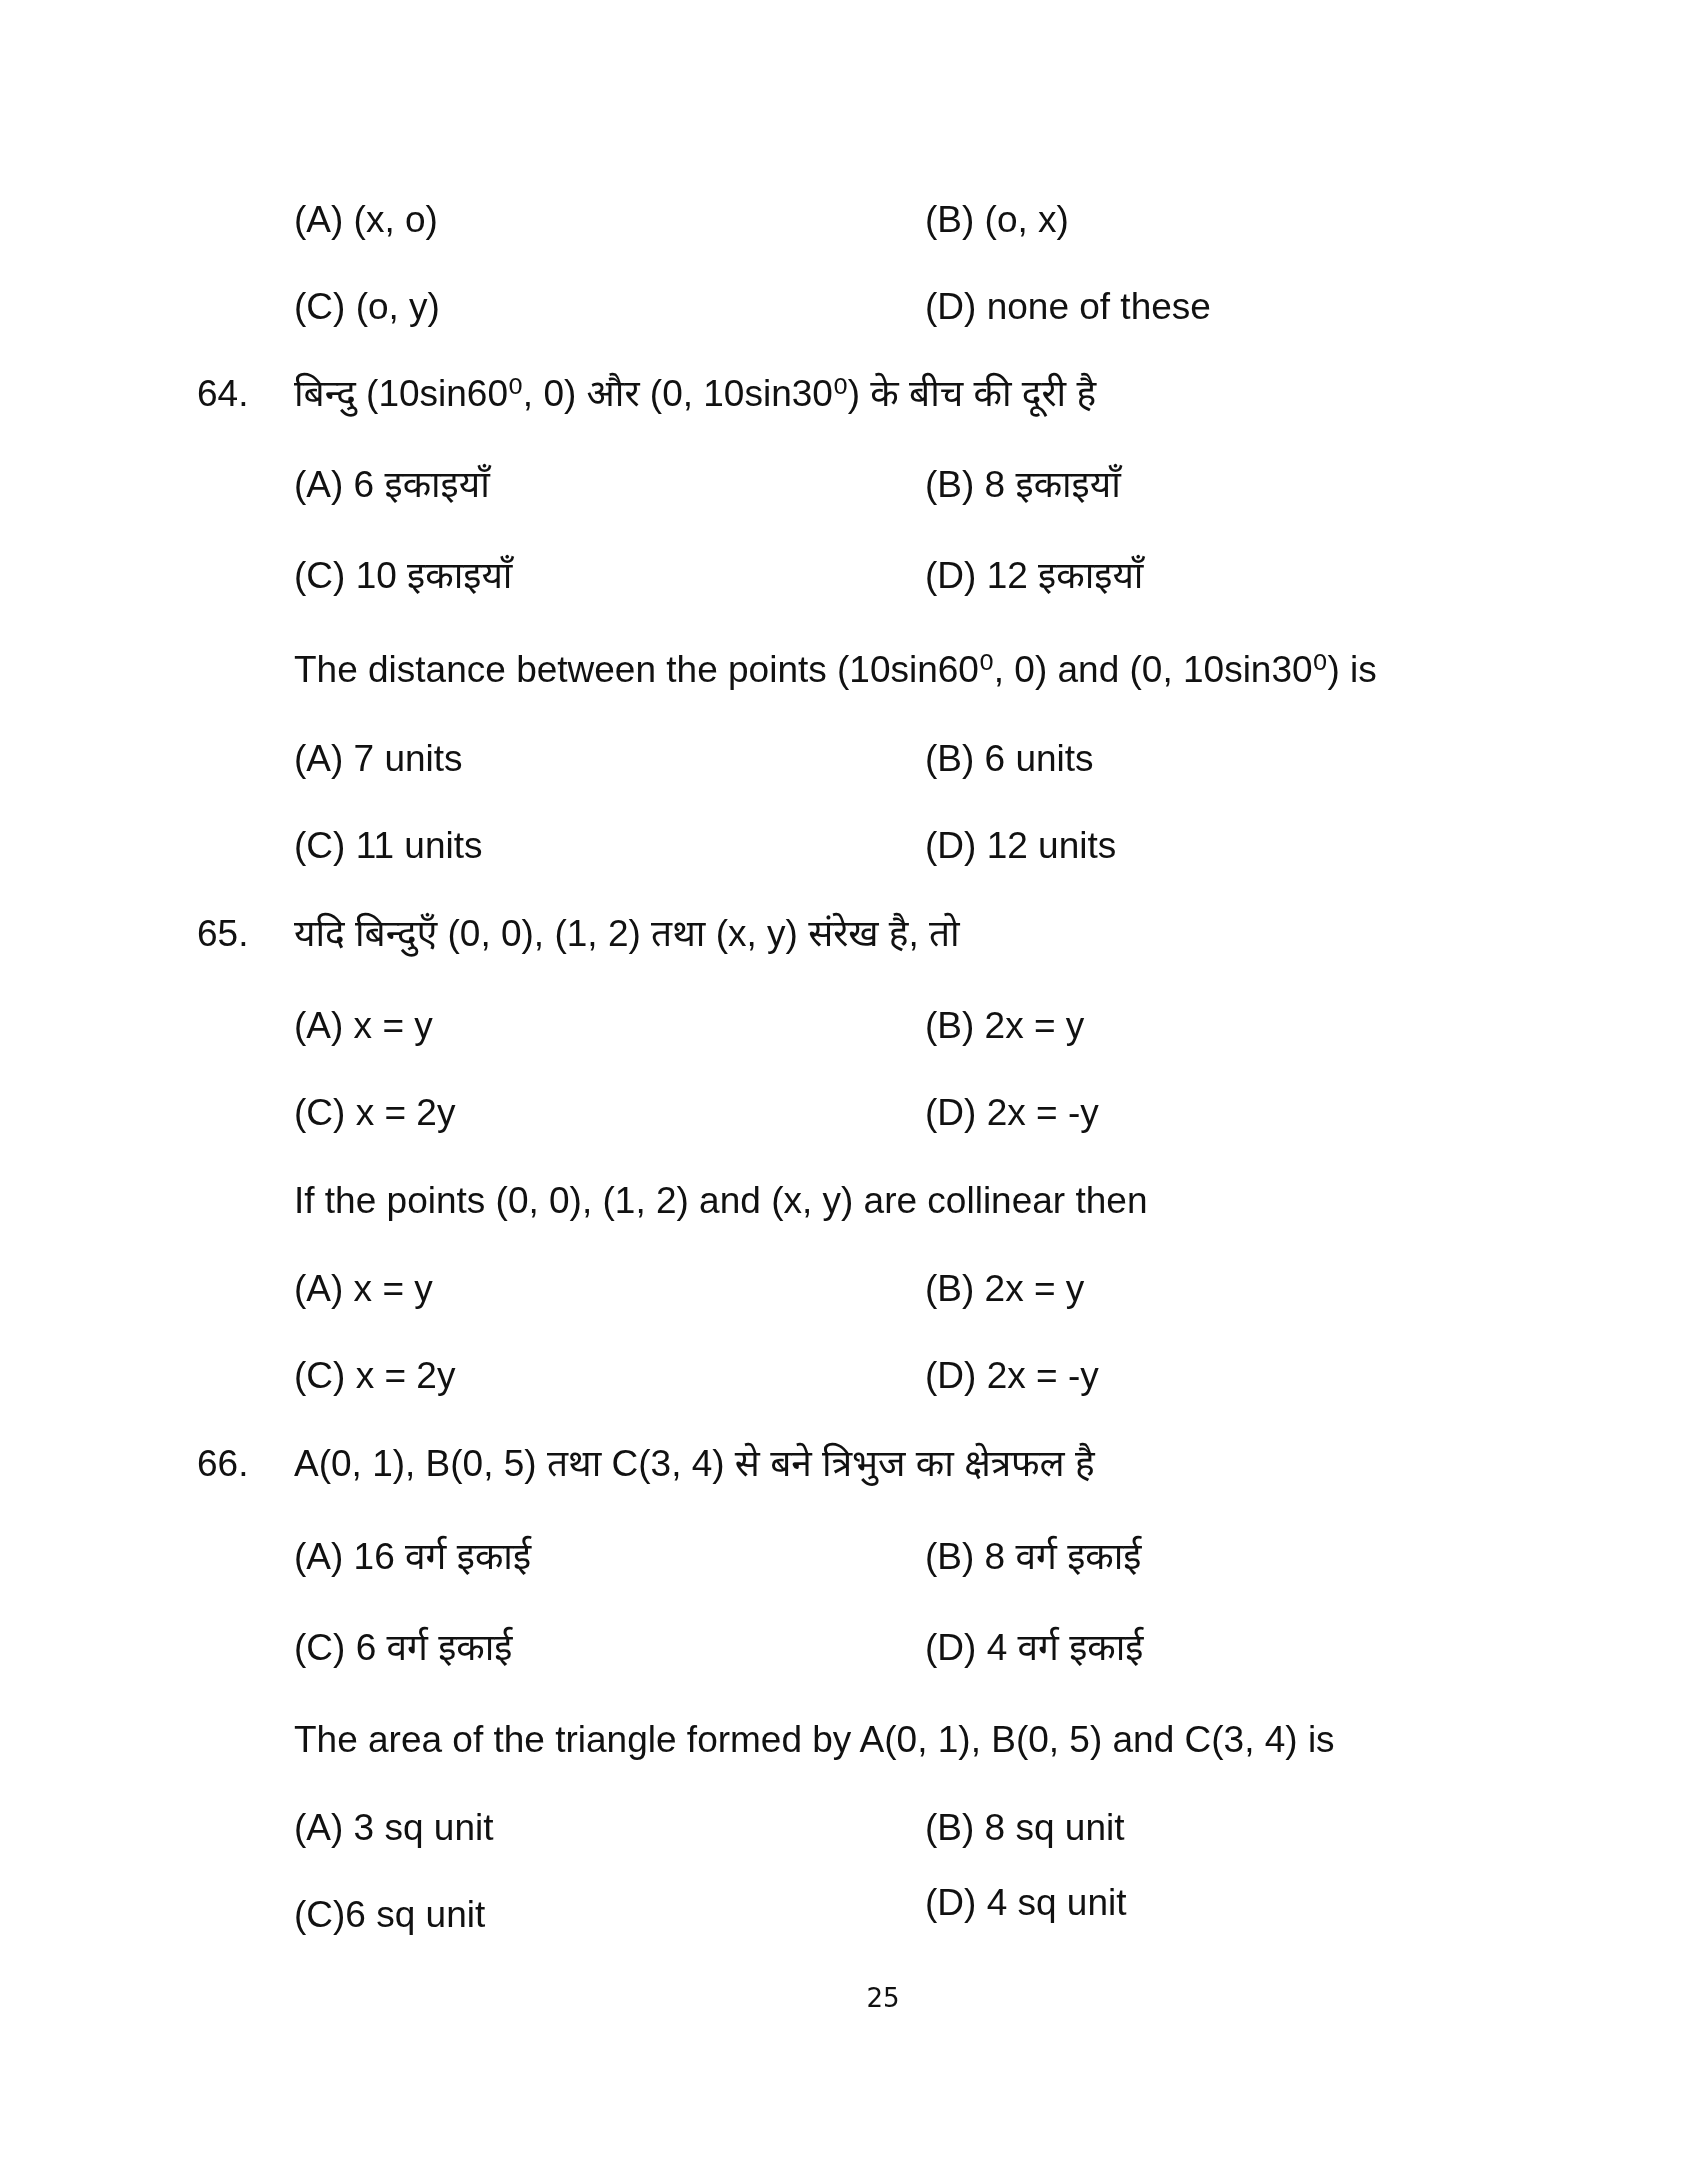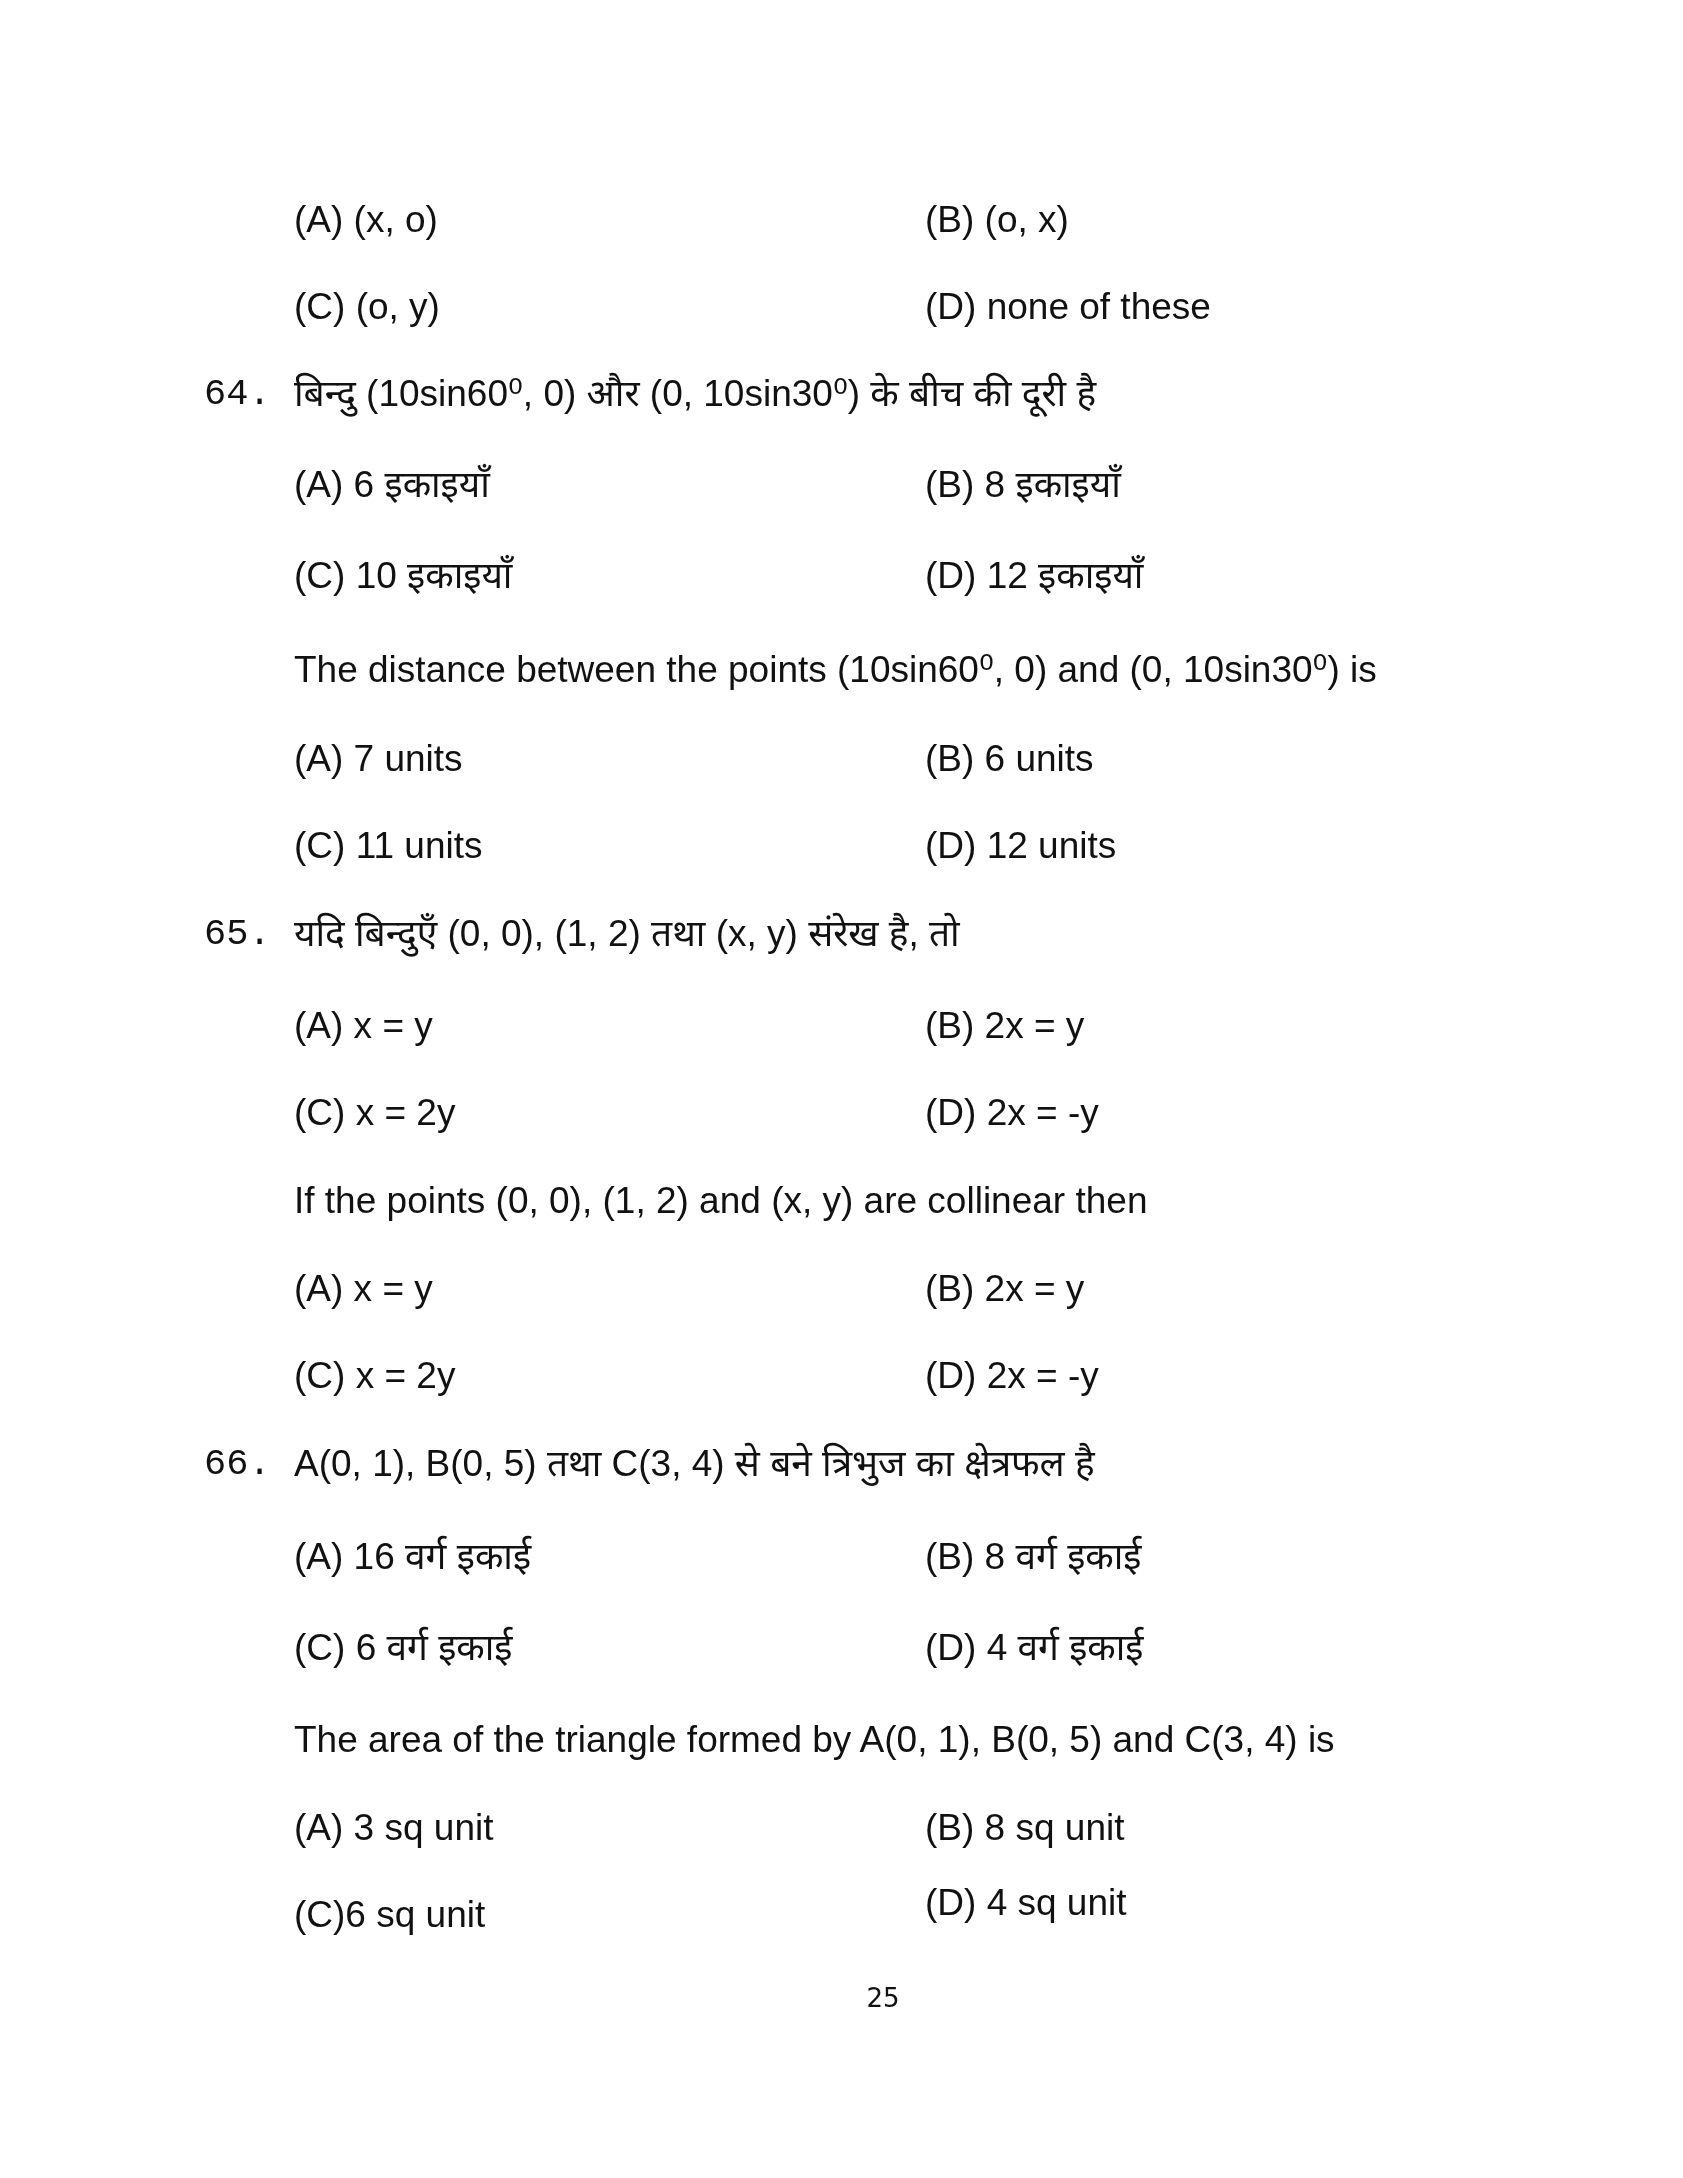--- a/index.html
+++ b/index.html
@@ -1,19 +1,19 @@
 <!DOCTYPE html>
 <html><head>
 <meta charset="utf-8">
 <style>
   html, body { margin: 0; padding: 0; background: #ffffff; }
   body { width: 1683px; height: 2178px; position: relative; overflow: hidden;
          font-family: "Liberation Sans", "DejaVu Sans", sans-serif; color: #111111; }
   .line { position: absolute; font-size: 37px; line-height: 44px; white-space: nowrap; }
-  .qnum { left: 204px; font-family: Liberation Mono, monospace; }
+  .qnum { left: 197px; }
   .col-a { left: 294px; }
   .col-b { left: 881px; margin-left: 44px; }
   .stem { left: 294px; }
   .pageno { position: absolute; left: 0; width: 1766px; text-align: center; top: 1983px;
             font-family: "DejaVu Sans", sans-serif; font-size: 26px; }
 </style>
 </head>
 <body>
 
 <div class="line col-a" style="top:198px">(A) (x, o)</div>

